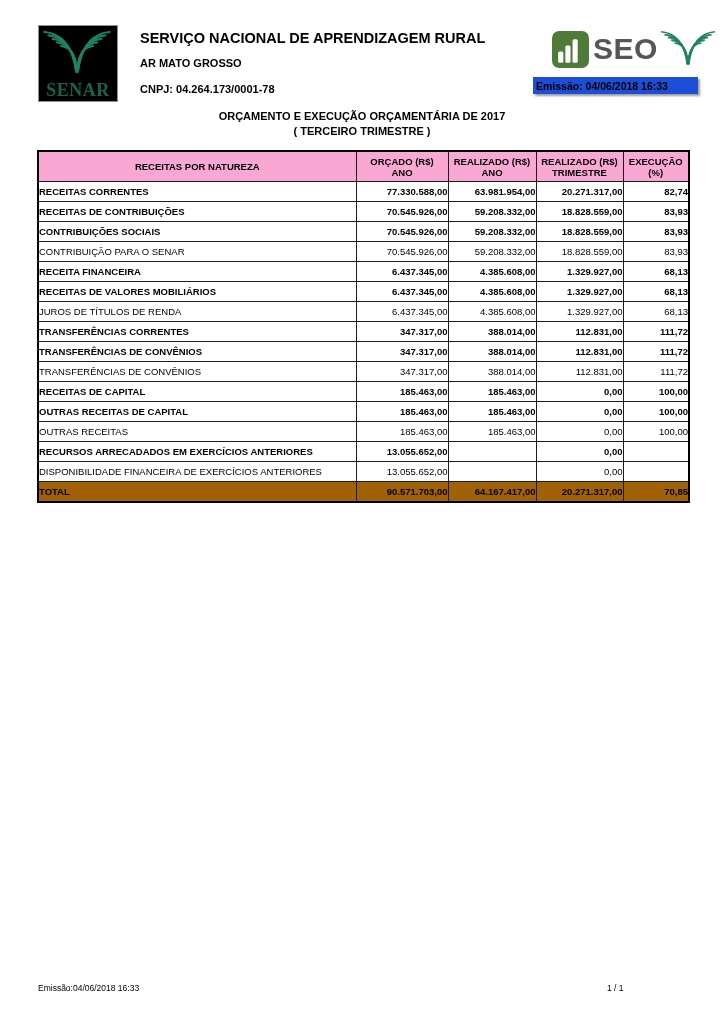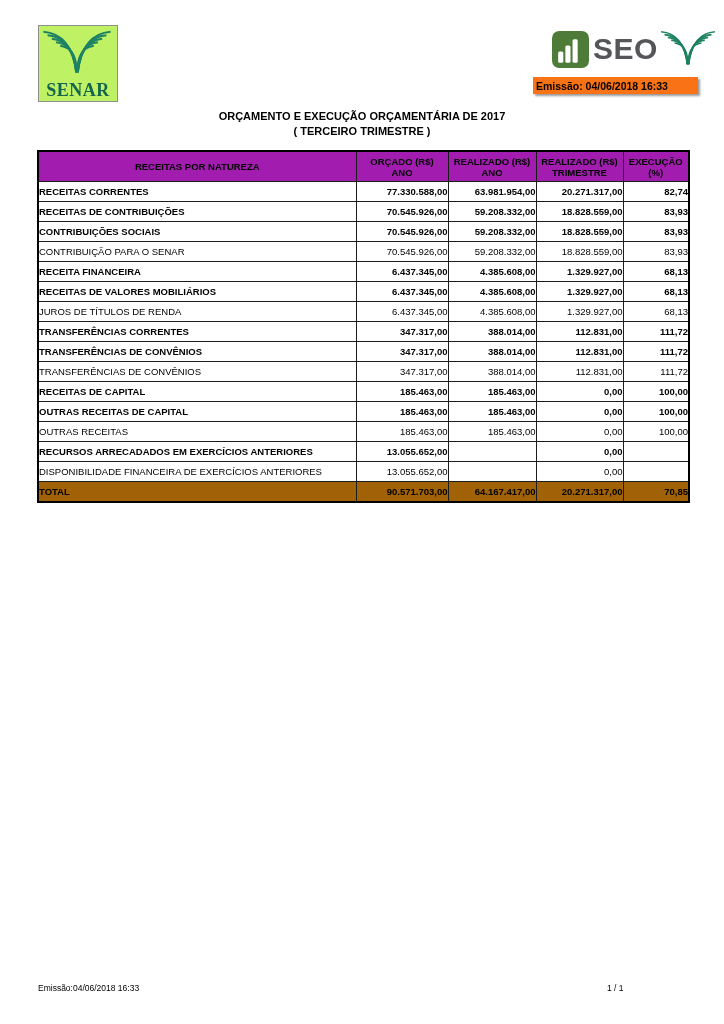--- a/index.html
+++ b/index.html
@@ -3,54 +3,54 @@
 <meta charset="utf-8">
 <style>
   html,body{margin:0;padding:0;background:#fff;}
   .page{
     position:relative;width:724px;height:1024px;background:#ffffff;
     font-family:"Liberation Sans", sans-serif;color:#000;overflow:hidden;
   }
   
   .logo-box{
     position:absolute;left:38px;top:25px;width:78px;height:75px;
-    border:1px solid #8f8f8f;background:#bef264;
+    border:1px solid #8f8f8f;background:#000000;
     display:flex;flex-direction:column;align-items:center;justify-content:flex-end;
   }
   .logo-box .arcs{position:absolute;top:2px;left:3px;}
   .senar-word{
     font-family:"Liberation Serif", serif;font-weight:bold;font-size:18px;
     color:#15654e;letter-spacing:.5px;line-height:20px;margin-bottom:1px;
   }
   .org-block{position:absolute;left:140px;top:30px;width:390px;}
   .org-name{font-size:14.5px;font-weight:bold;}
   .branch{font-size:11px;font-weight:bold;margin-top:11px;}
   .cnpj{font-size:11px;font-weight:bold;margin-top:14px;}
   .seo-logo{position:absolute;left:536px;top:27px;height:44px;display:flex;align-items:center;padding-left:16px;}
   .seo-text{font-size:30px;font-weight:bold;color:#55565a;letter-spacing:.5px;margin-left:4px;line-height:38px;}
   .seo-arcs{margin-left:2px;margin-top:-2px;}
   .emission-box{
     position:absolute;left:533px;top:77px;width:162px;height:17px;
-    background:#f97316;box-shadow:2px 2px 2px #9b9b9b;
+    background:#1d4ed8;box-shadow:2px 2px 2px #9b9b9b;
     font-size:10.5px;font-weight:bold;display:flex;align-items:center;padding-left:3px;
   }
   
   .title{position:absolute;left:0;top:109px;width:724px;text-align:center;
     font-weight:bold;font-size:11px;line-height:15px;}
   
   table.report{
     position:absolute;left:37px;top:150px;width:651px;
     border-collapse:collapse;table-layout:fixed;
     font-size:9.5px;border:2px solid #000;
   }
   table.report th, table.report td{
     border:1px solid #1c1c1c;padding:0;overflow:hidden;white-space:nowrap;
   }
   table.report thead th{
-    background:#a21caf;height:29px;font-weight:bold;
+    background:#f9a8d4;height:29px;font-weight:bold;
     vertical-align:middle;line-height:11px;
   }
   table.report tbody td{height:19px;vertical-align:middle;}
   td.desc{text-align:left;}
   td.num{text-align:right;padding-right:4px;}
   .b{font-weight:bold;}
   .i0{padding-left:5px;}
   .i1{padding-left:8px;}
   .i2{padding-left:23px;margin-left:12px;}
   .i3{padding-left:39px;margin-left:17px;}
@@ -76,20 +76,25 @@
         <path d="M98,4 C72,6 56,24 51,62"></path>
         <path d="M92,9 C68,11 54.5,29 51,62"></path>
         <path d="M86,14 C64,16 53,34 51,62"></path>
         <path d="M80,19 C60,21 51.5,39 51,62"></path>
         <path d="M74,24 C56,26 50,44 51,62"></path>
       </g>
     </svg>
     <div class="senar-word">SENAR</div>
   </div>
 
+  <div class="org-block">
+    <div class="org-name">SERVIÇO NACIONAL DE APRENDIZAGEM RURAL</div>
+    <div class="branch">AR MATO GROSSO</div>
+    <div class="cnpj">CNPJ: 04.264.173/0001-78</div>
+  </div>
 
   <div class="seo-logo">
     <svg width="37" height="37" viewBox="0 0 36 36" aria-hidden="true">
       <rect x="0" y="0" width="36" height="36" rx="7" fill="#4e7b38"></rect>
       <rect x="6" y="20" width="5" height="11" rx="1.5" fill="#ffffff"></rect>
       <rect x="13" y="14" width="5" height="17" rx="1.5" fill="#ffffff"></rect>
       <rect x="20" y="8" width="5" height="23" rx="1.5" fill="#ffffff"></rect>
     </svg>
     <span class="seo-text">SEO</span>
     <svg class="seo-arcs" width="56" height="38" viewBox="0 0 100 66" aria-hidden="true">

